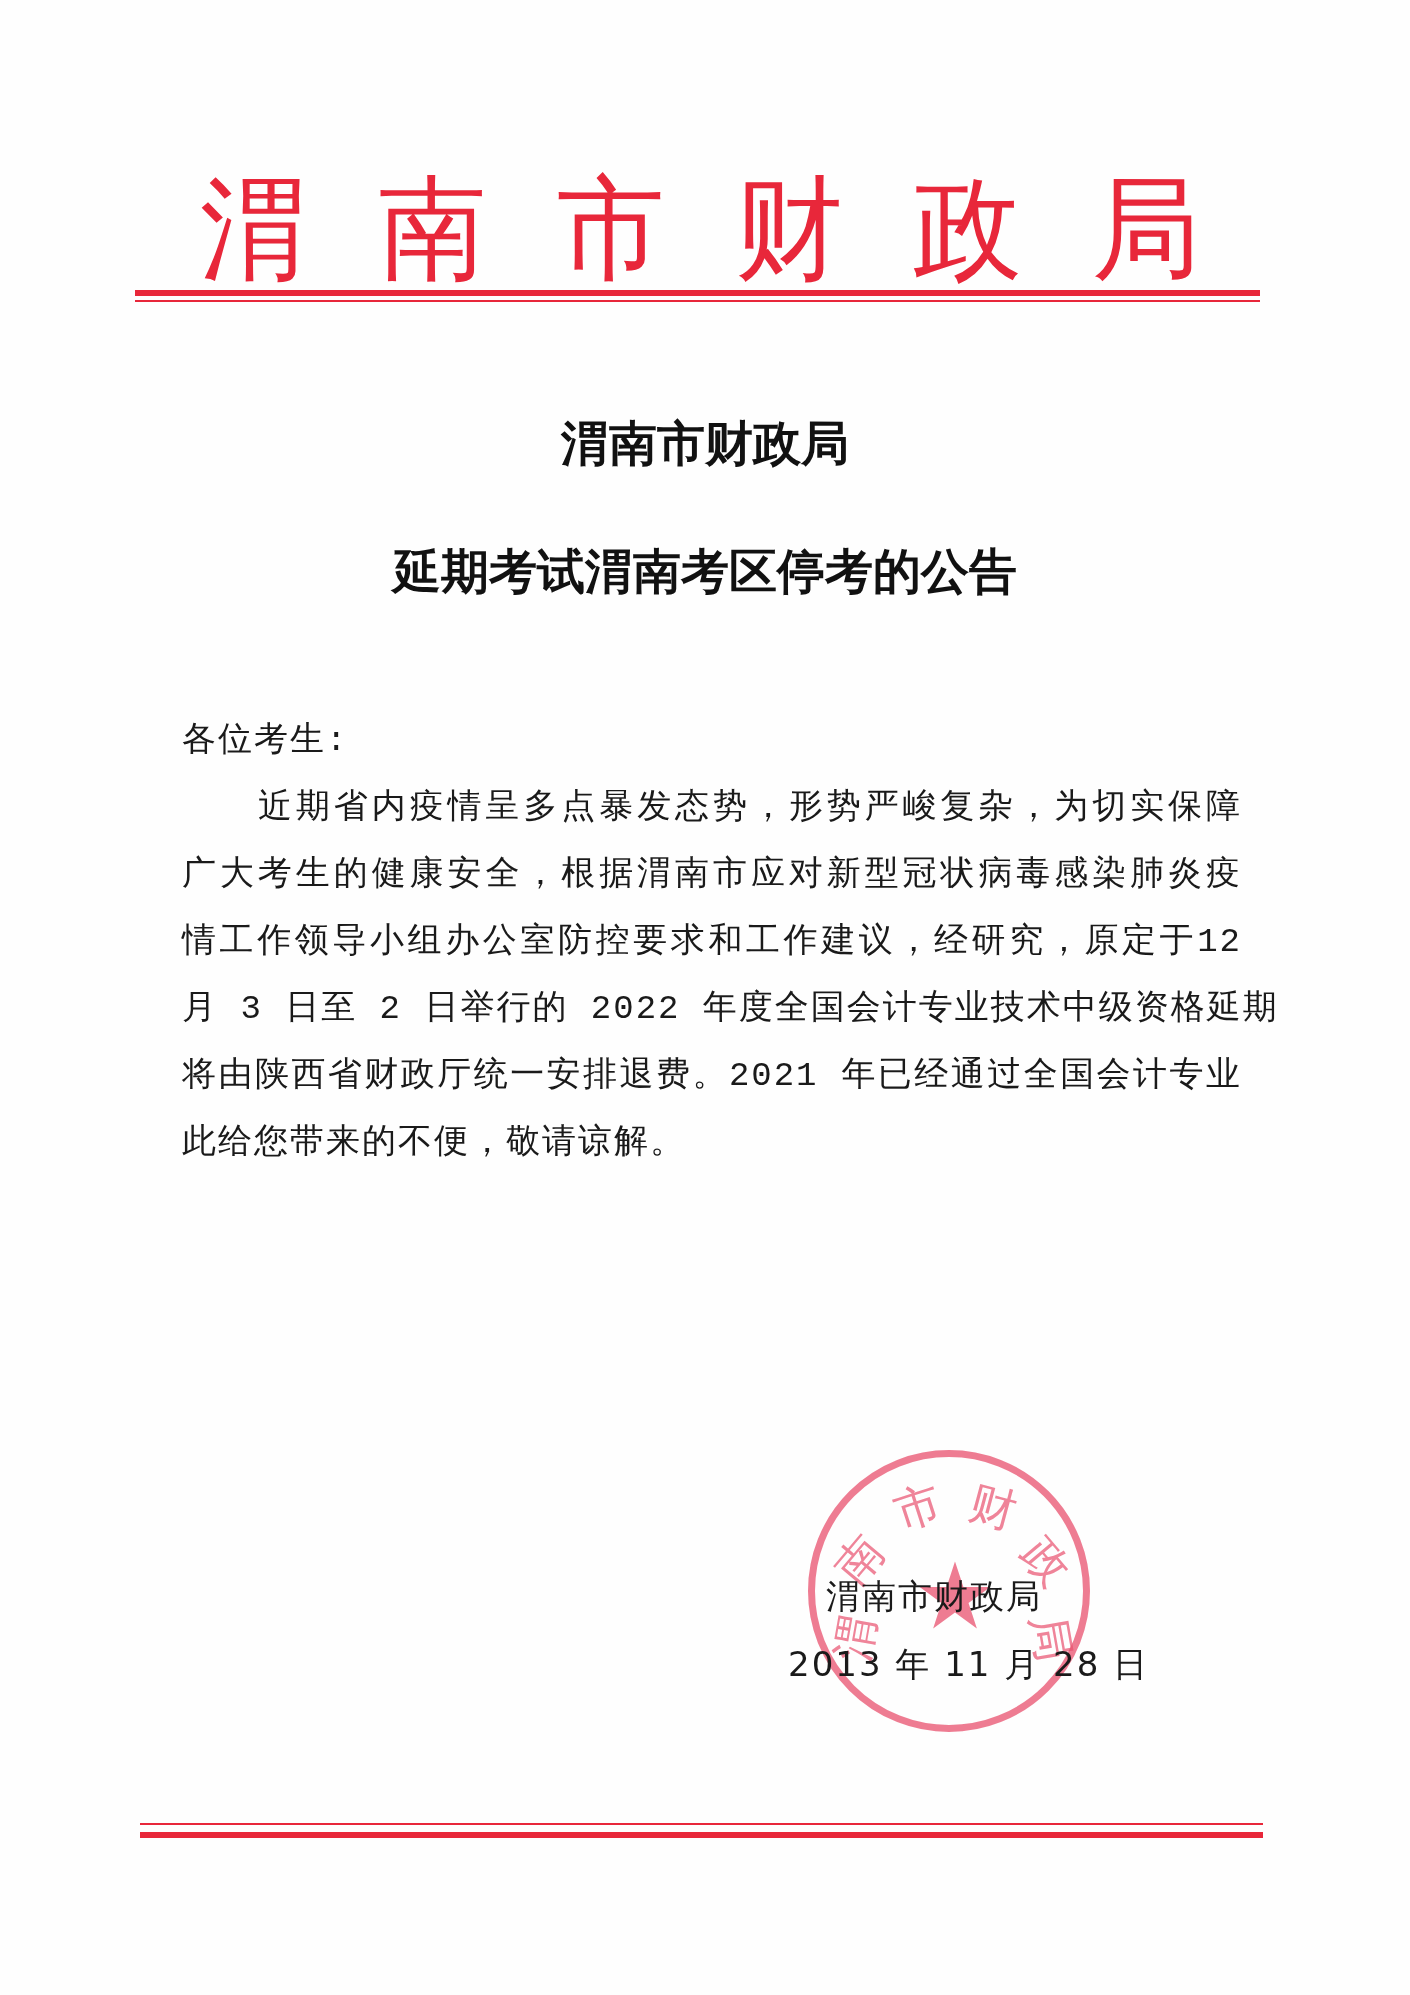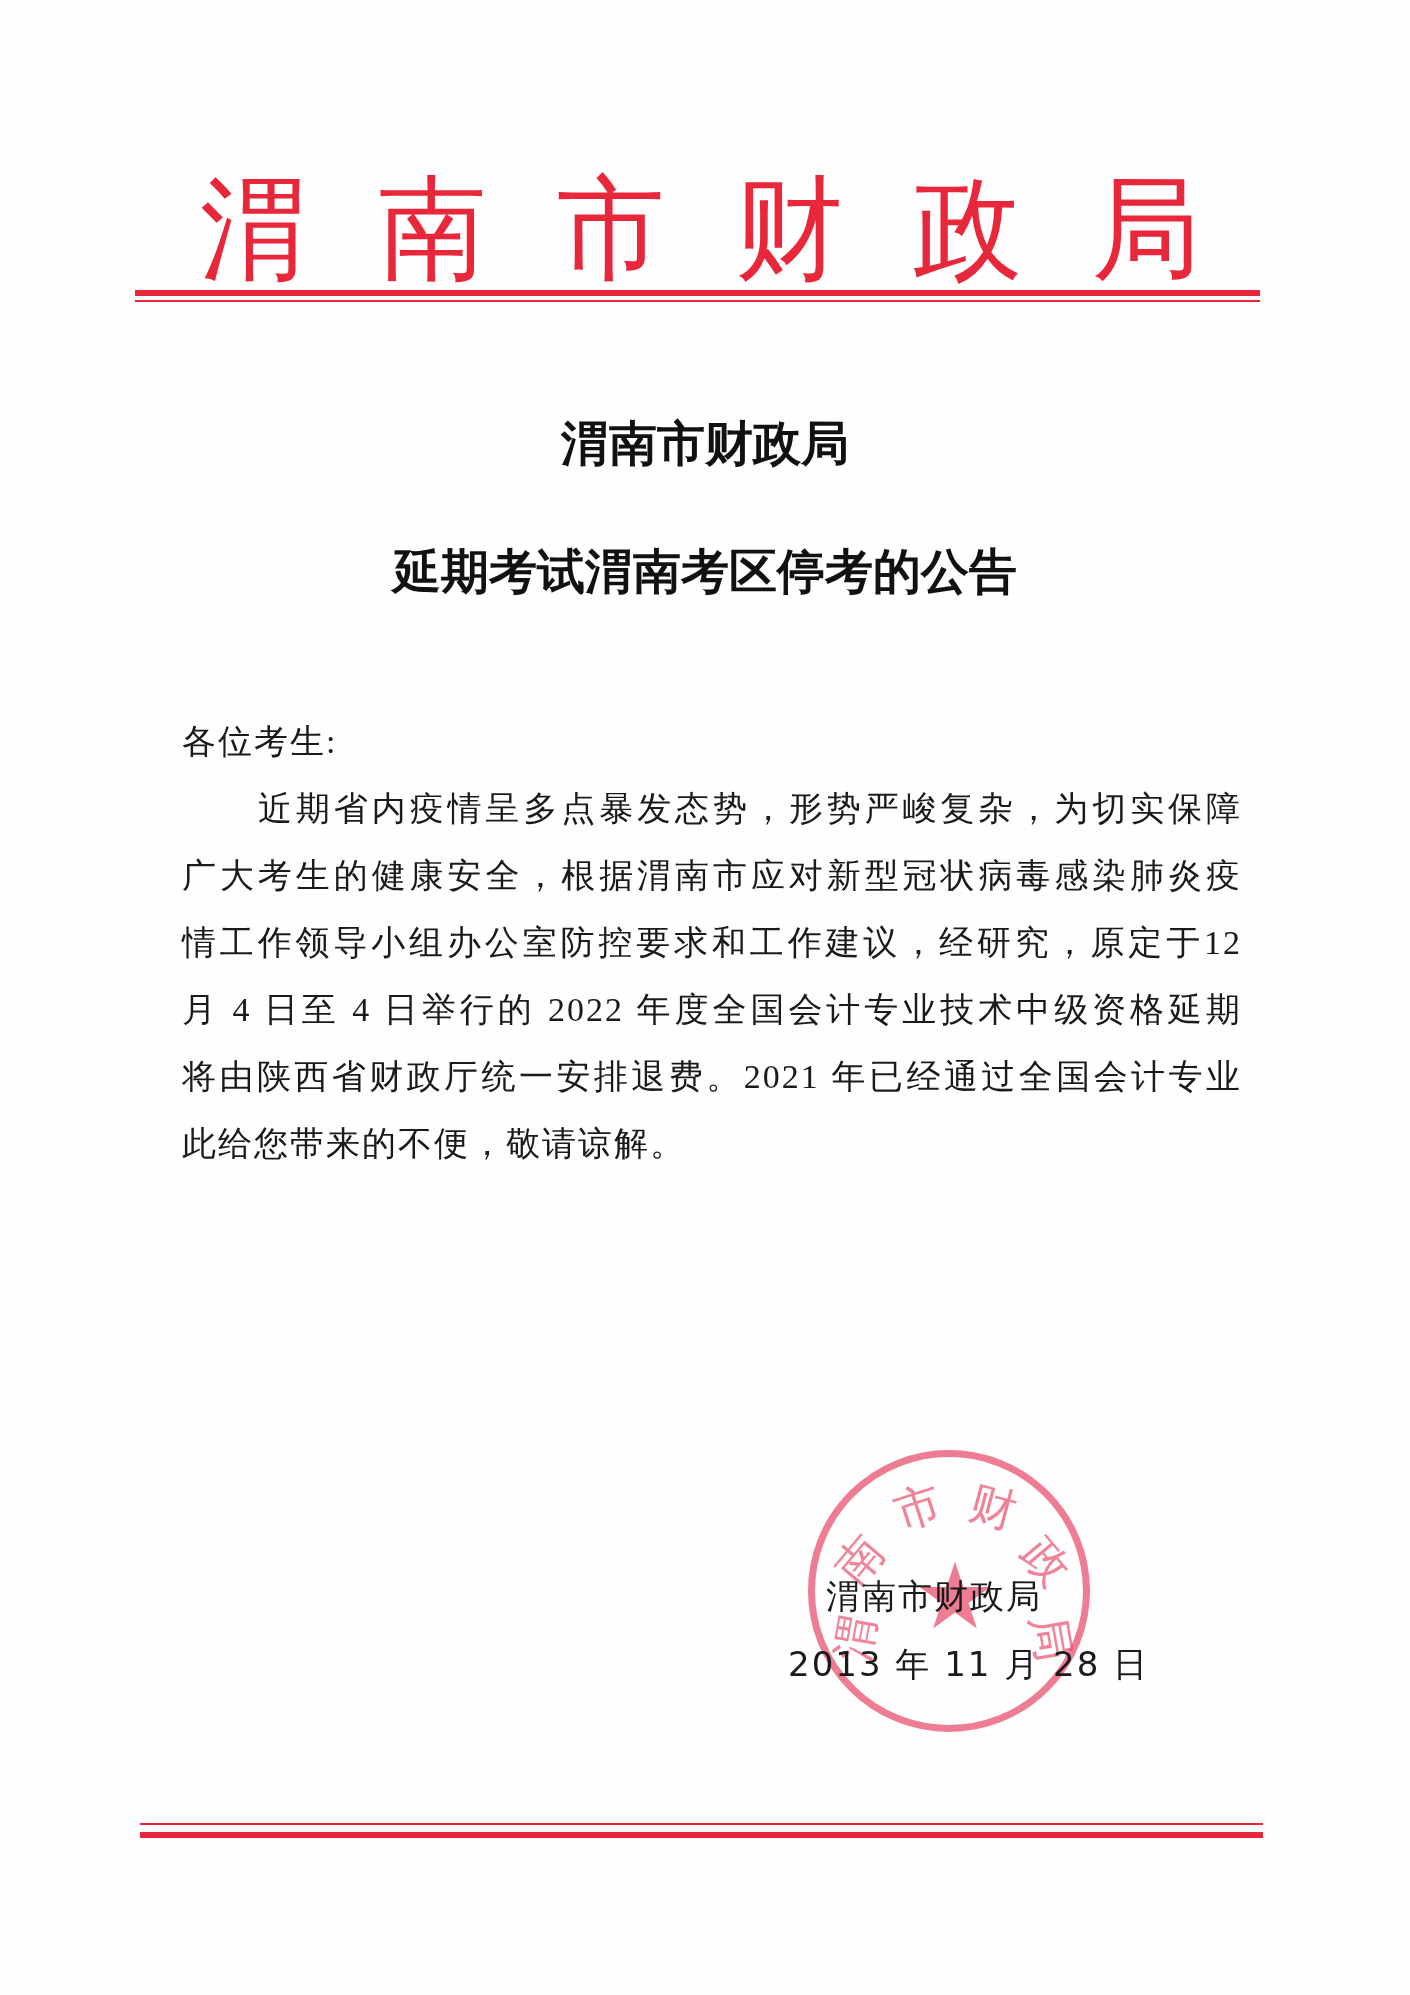--- a/index.html
+++ b/index.html
@@ -18,21 +18,21 @@
     .rule-thin  { position: absolute; background: #e8273a; }
 
     .title {
       position: absolute; left: 0; width: 1410px; text-align: center;
       font-family: "DejaVu Serif", "Liberation Serif", serif; font-weight: bold;
       font-size: 48px; color: #111111;
     }
 
     .body-text {
       position: absolute; left: 182px; width: 1060px;
-      font-family: Liberation Serif, serif;
+      font-family: Liberation Mono, monospace;
       font-size: 34px; color: #1a1a1a; line-height: 67px;
       letter-spacing: 2px;
     }
     .line { white-space: nowrap; display: block; text-align: justify; text-align-last: justify; }
     .line.last { text-align-last: left; }
     .indent { padding-left: 76px; }
 
     .seal {
       position: absolute; left: 808px; top: 1450px; width: 282px; height: 282px;
       border-radius: 50%; border: 7px solid rgba(232, 80, 110, 0.75);
@@ -72,21 +72,21 @@
 
   <div class="title" style="top:412px;">渭南市财政局</div>
   <div class="title" style="top:540px;">延期考试渭南考区停考的公告</div>
 
   <div class="body-text" style="top:708px;">
     <span class="line last">各位考生:</span>
 
     <span class="line indent">近期省内疫情呈多点暴发态势，形势严峻复杂，为切实保障</span>
     <span class="line">广大考生的健康安全，根据渭南市应对新型冠状病毒感染肺炎疫</span>
     <span class="line">情工作领导小组办公室防控要求和工作建议，经研究，原定于12</span>
-    <span class="line">月 4 日至 4 日举行的 2022 年度全国会计专业技术中级资格延期</span>
+    <span class="line">月 3 日至 2 日举行的 2022 年度全国会计专业技术中级资格延期</span>
 
     <span class="line">将由陕西省财政厅统一安排退费。2021 年已经通过全国会计专业</span>
     <span class="line last">此给您带来的不便，敬请谅解。</span>
 
   </div>
 
   <div class="seal">
     <div class="seal-star">★</div>
     <span class="seal-char" style="left:18px; top:150px; transform:rotate(-80deg);">渭</span>
     <span class="seal-char" style="left:22px; top:72px; transform:rotate(-50deg);">南</span>

